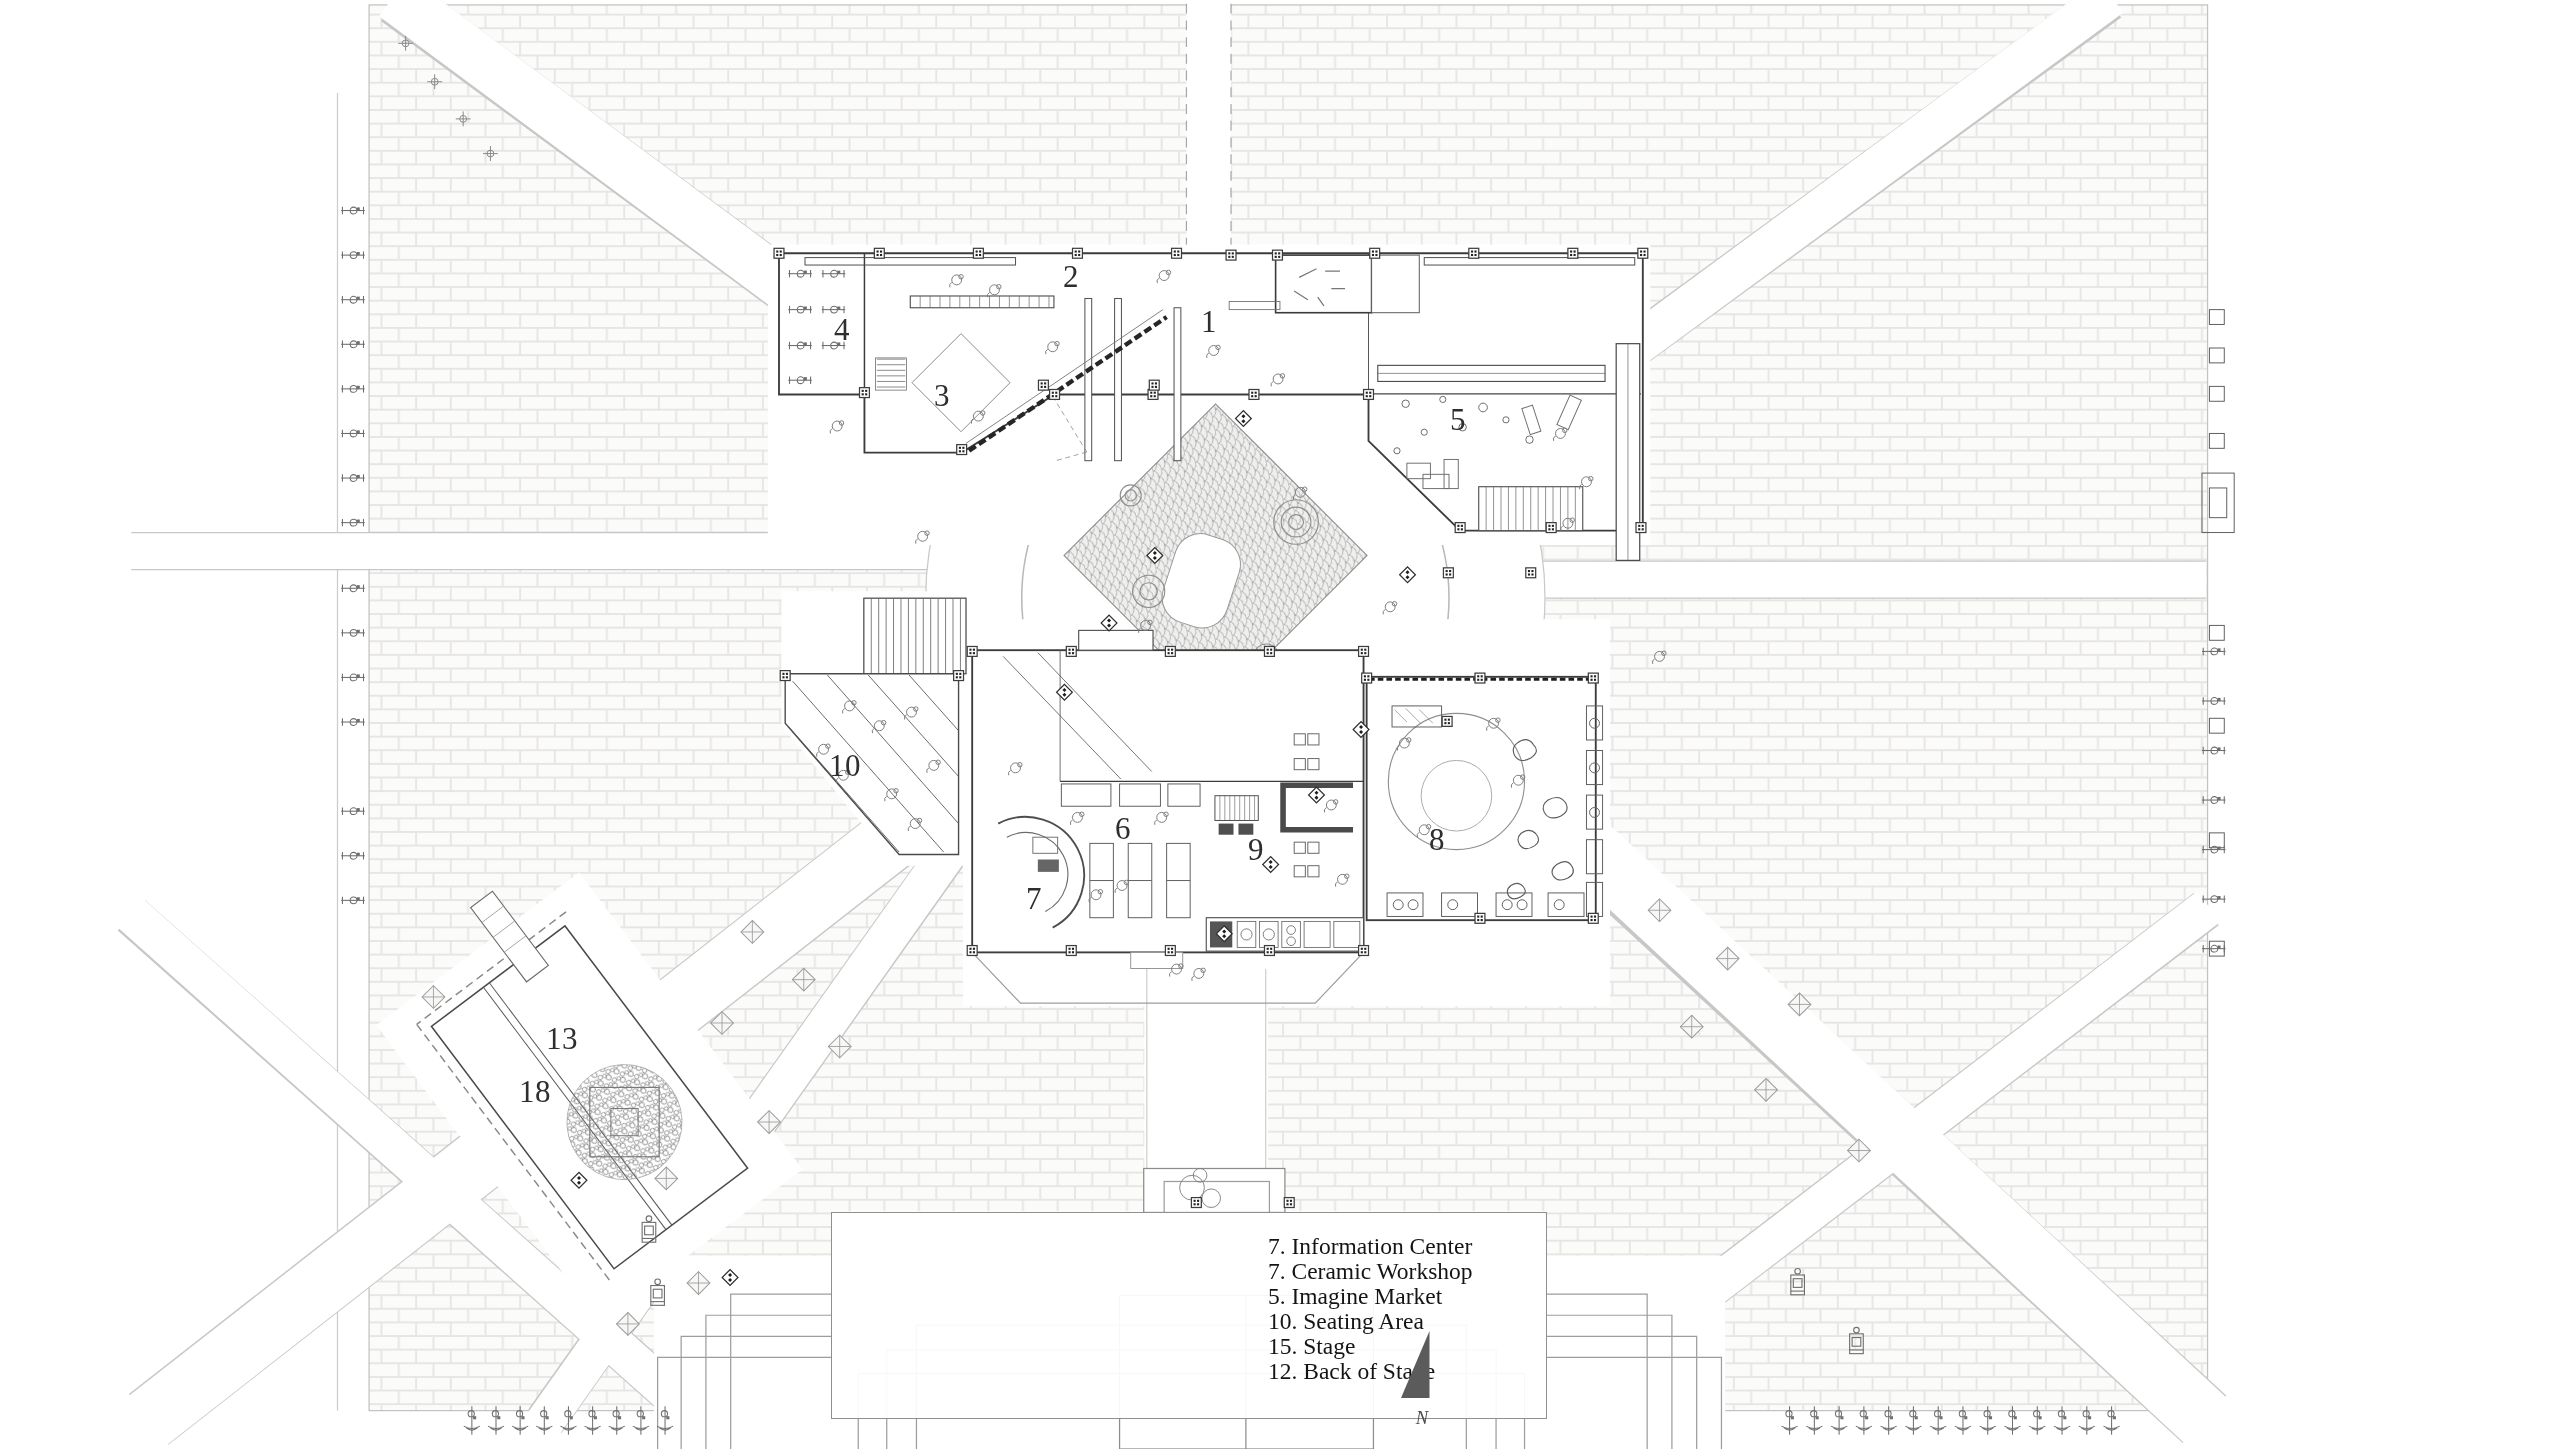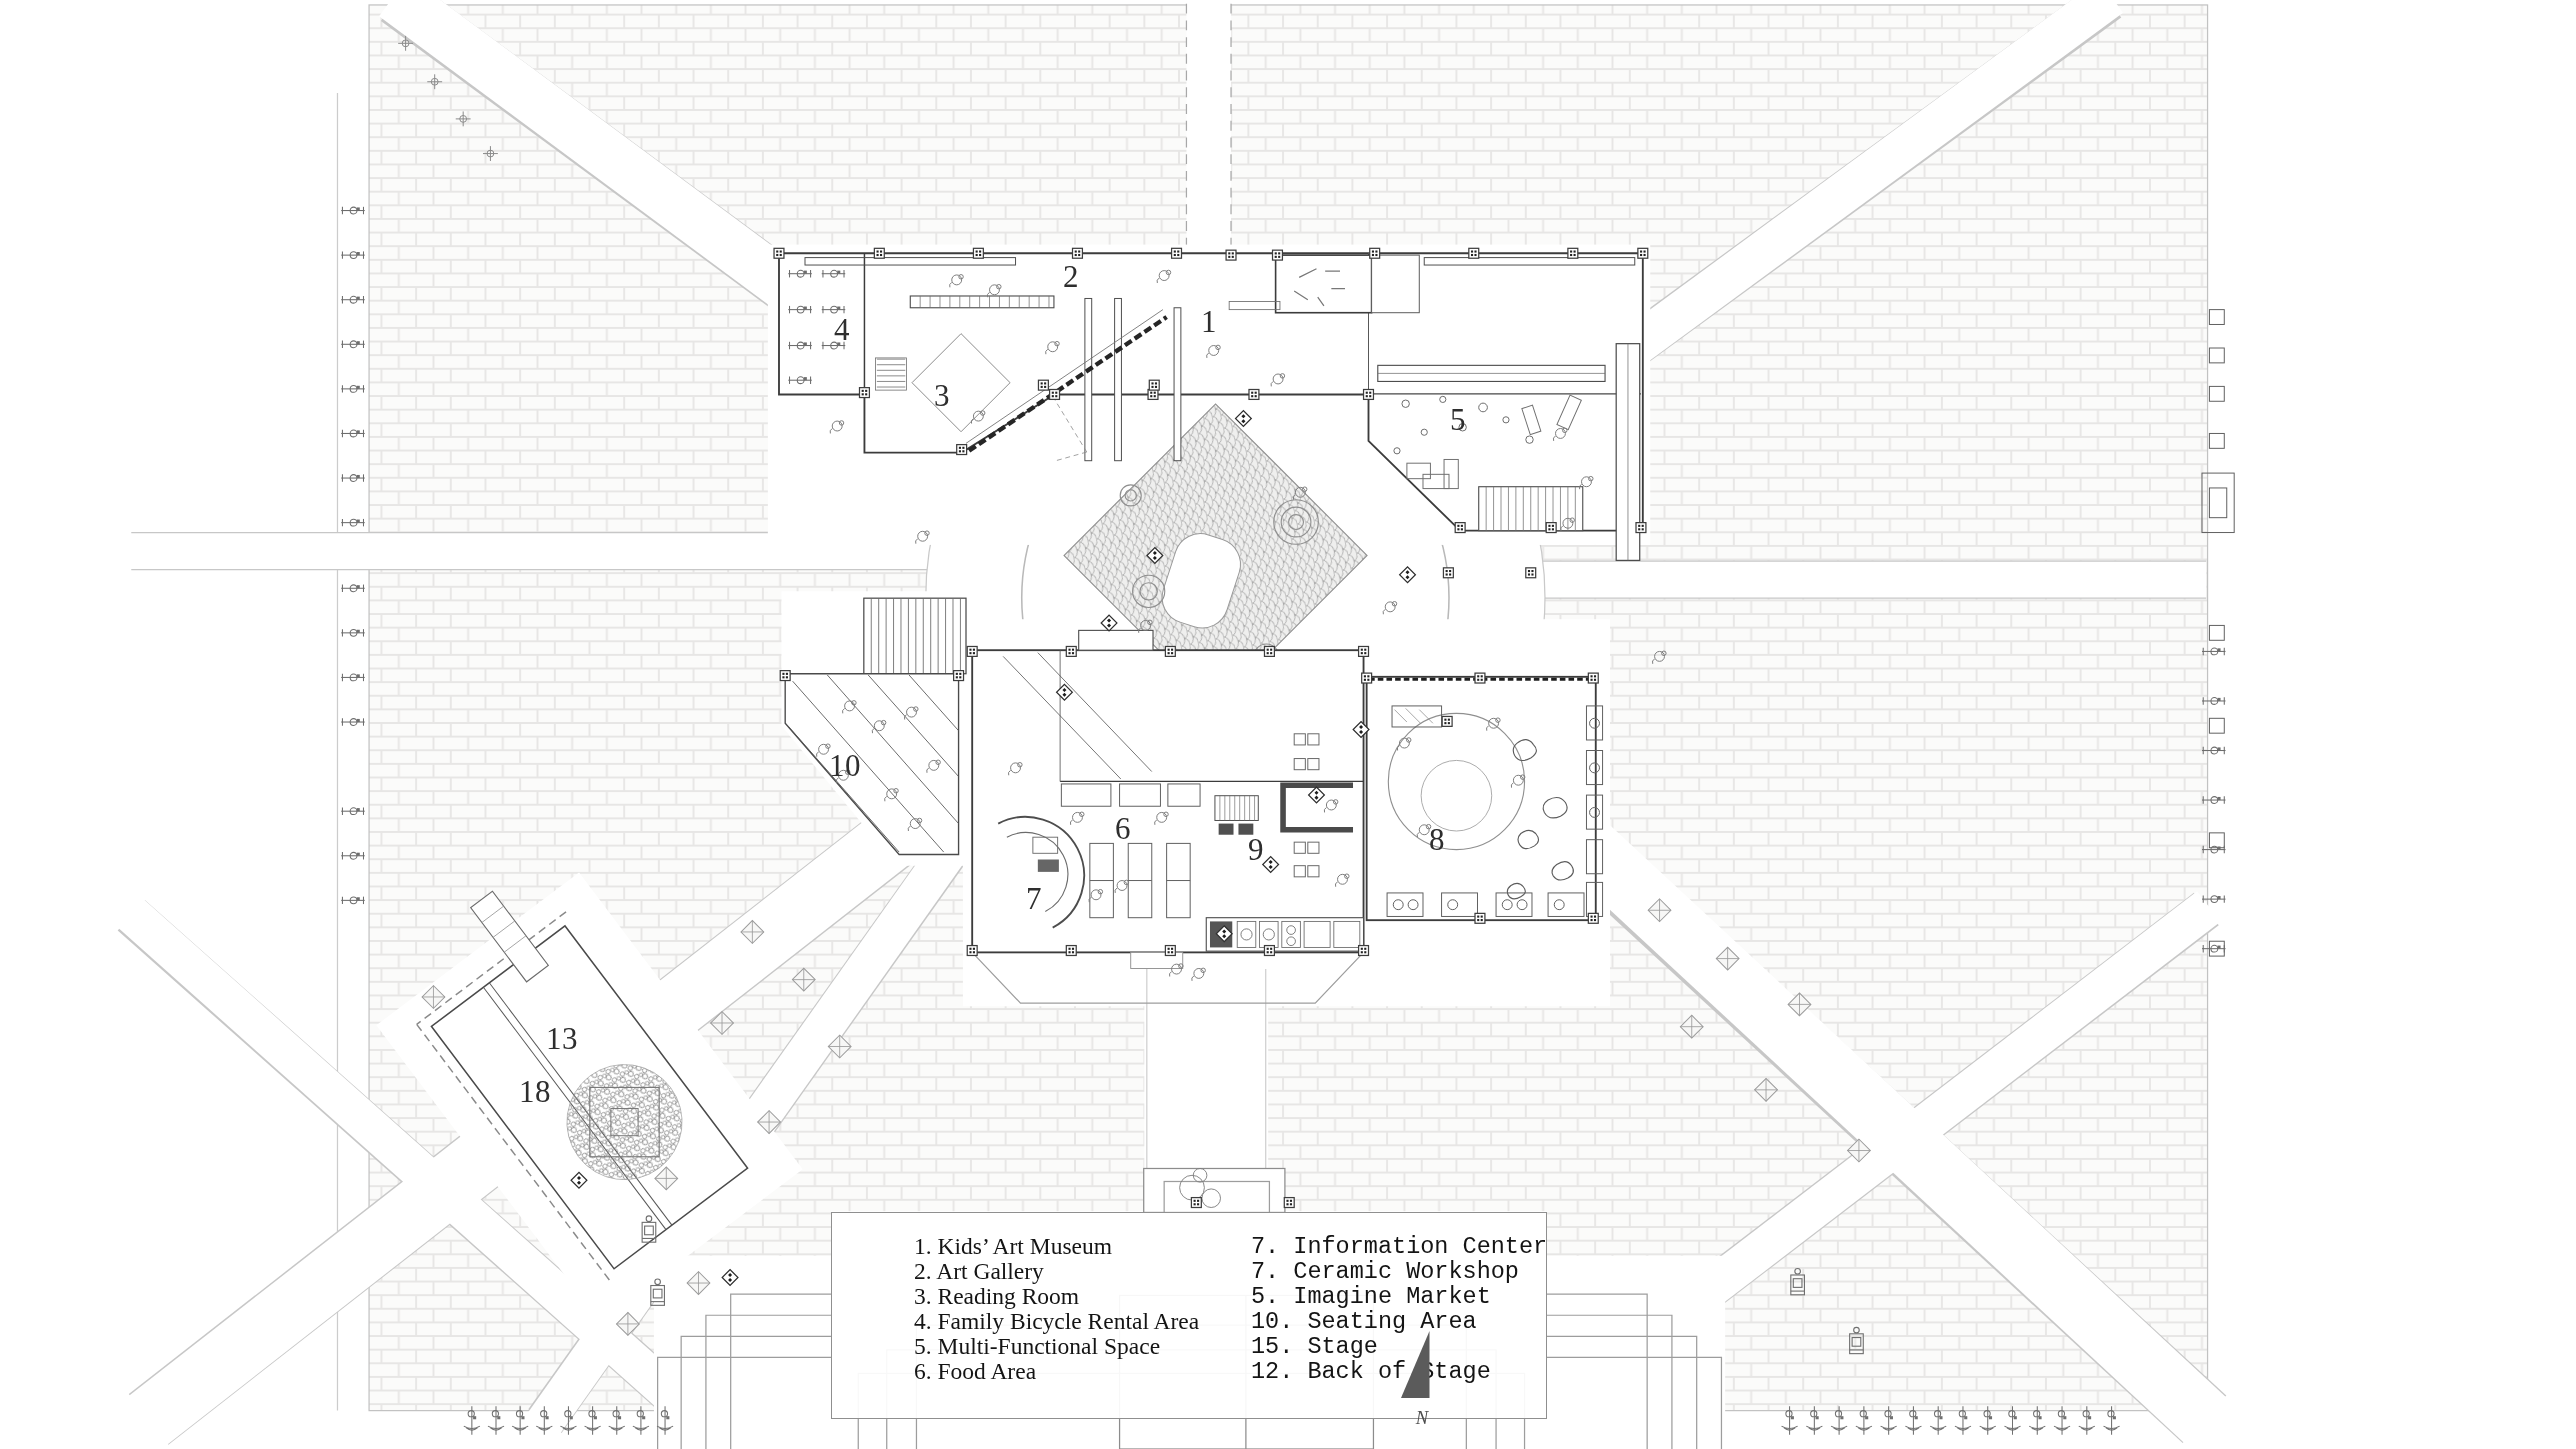--- a/index.html
+++ b/index.html
@@ -6,21 +6,21 @@
   #page{position:relative;width:2576px;height:1449px;background:#ffffff;overflow:hidden;
         font-family:"Liberation Serif","DejaVu Serif",serif;}
   #plan-svg{position:absolute;left:0;top:0;}
   .areanum{position:absolute;transform:translate(-50%,-50%);font-size:31px;color:#2e2e2e;
            letter-spacing:0.6px;white-space:nowrap;}
   #legend-panel{position:absolute;left:831px;top:1212px;width:716px;height:207px;
                 background:rgba(255,255,255,0.93);border:1.2px solid #8f8f8f;box-sizing:border-box;}
   .lcol{position:absolute;top:21px;}
   .lrow{font-size:23.5px;line-height:25px;color:#141414;white-space:nowrap;}
   #col-left{left:82px;}
-  #col-right{left:419px;font-family:Liberation Mono, monospace;}
+  #col-right{left:436px;}
   #north-arrow{position:absolute;left:1401px;top:1331px;width:28.5px;height:67px;background:#5b5b5b;
                clip-path:polygon(100% 0,100% 100%,0 100%);}
   #north-label{position:absolute;left:1422px;top:1407px;font-size:18.6px;font-style:italic;color:#4a4a4a;
                transform:translate(-50%,0);}
 </style>
 </head>
 <body>
 
 <div id="page">
 
@@ -569,28 +569,20 @@
 <div class="areanum" style="left:1458px;top:420px">5</div>
 <div class="areanum" style="left:1123px;top:829px">6</div>
 <div class="areanum" style="left:1034px;top:899px">7</div>
 <div class="areanum" style="left:1437px;top:840px">8</div>
 <div class="areanum" style="left:1256px;top:850px">9</div>
 <div class="areanum" style="left:845px;top:766px">10</div>
 <div class="areanum" style="left:562px;top:1039px">13</div>
 <div class="areanum" style="left:535px;top:1092px">18</div>
 
 <div id="legend-panel">
-  <div class="lcol" id="col-left">
-    <div class="lrow">1. Kids’ Art Museum</div>
-    <div class="lrow">2. Art Gallery</div>
-    <div class="lrow">3. Reading Room</div>
-    <div class="lrow">4. Family Bicycle Rental Area</div>
-    <div class="lrow">5. Multi-Functional Space</div>
-    <div class="lrow">6. Food Area</div>
-  </div>
   <div class="lcol" id="col-right">
     <div class="lrow">7. Information Center</div>
     <div class="lrow">7. Ceramic Workshop</div>
     <div class="lrow">5. Imagine Market</div>
     <div class="lrow">10. Seating Area</div>
     <div class="lrow">15. Stage</div>
     <div class="lrow">12. Back of Stage</div>
   </div>
 </div>
 

